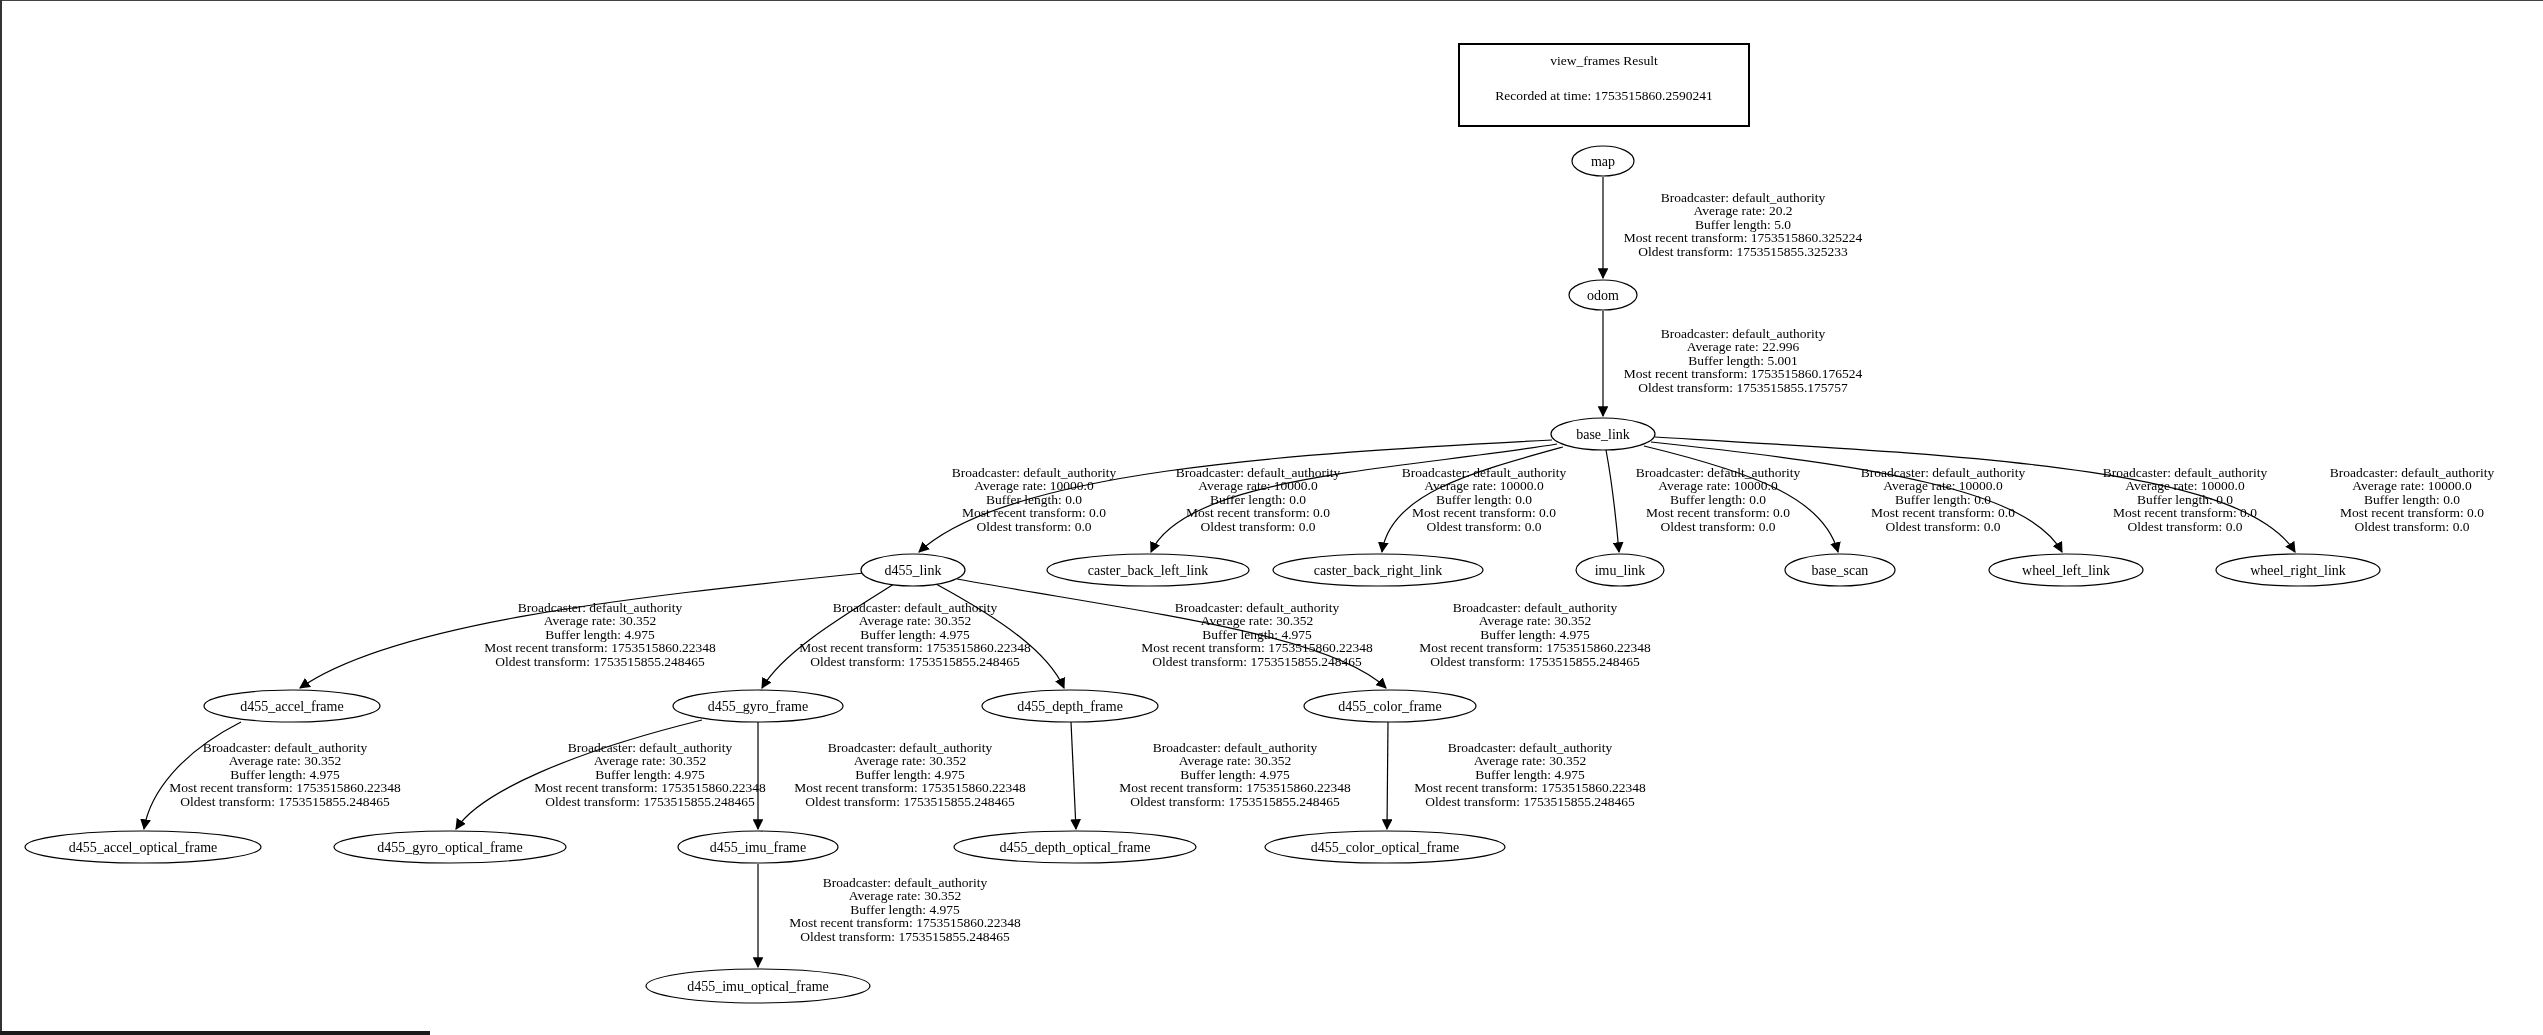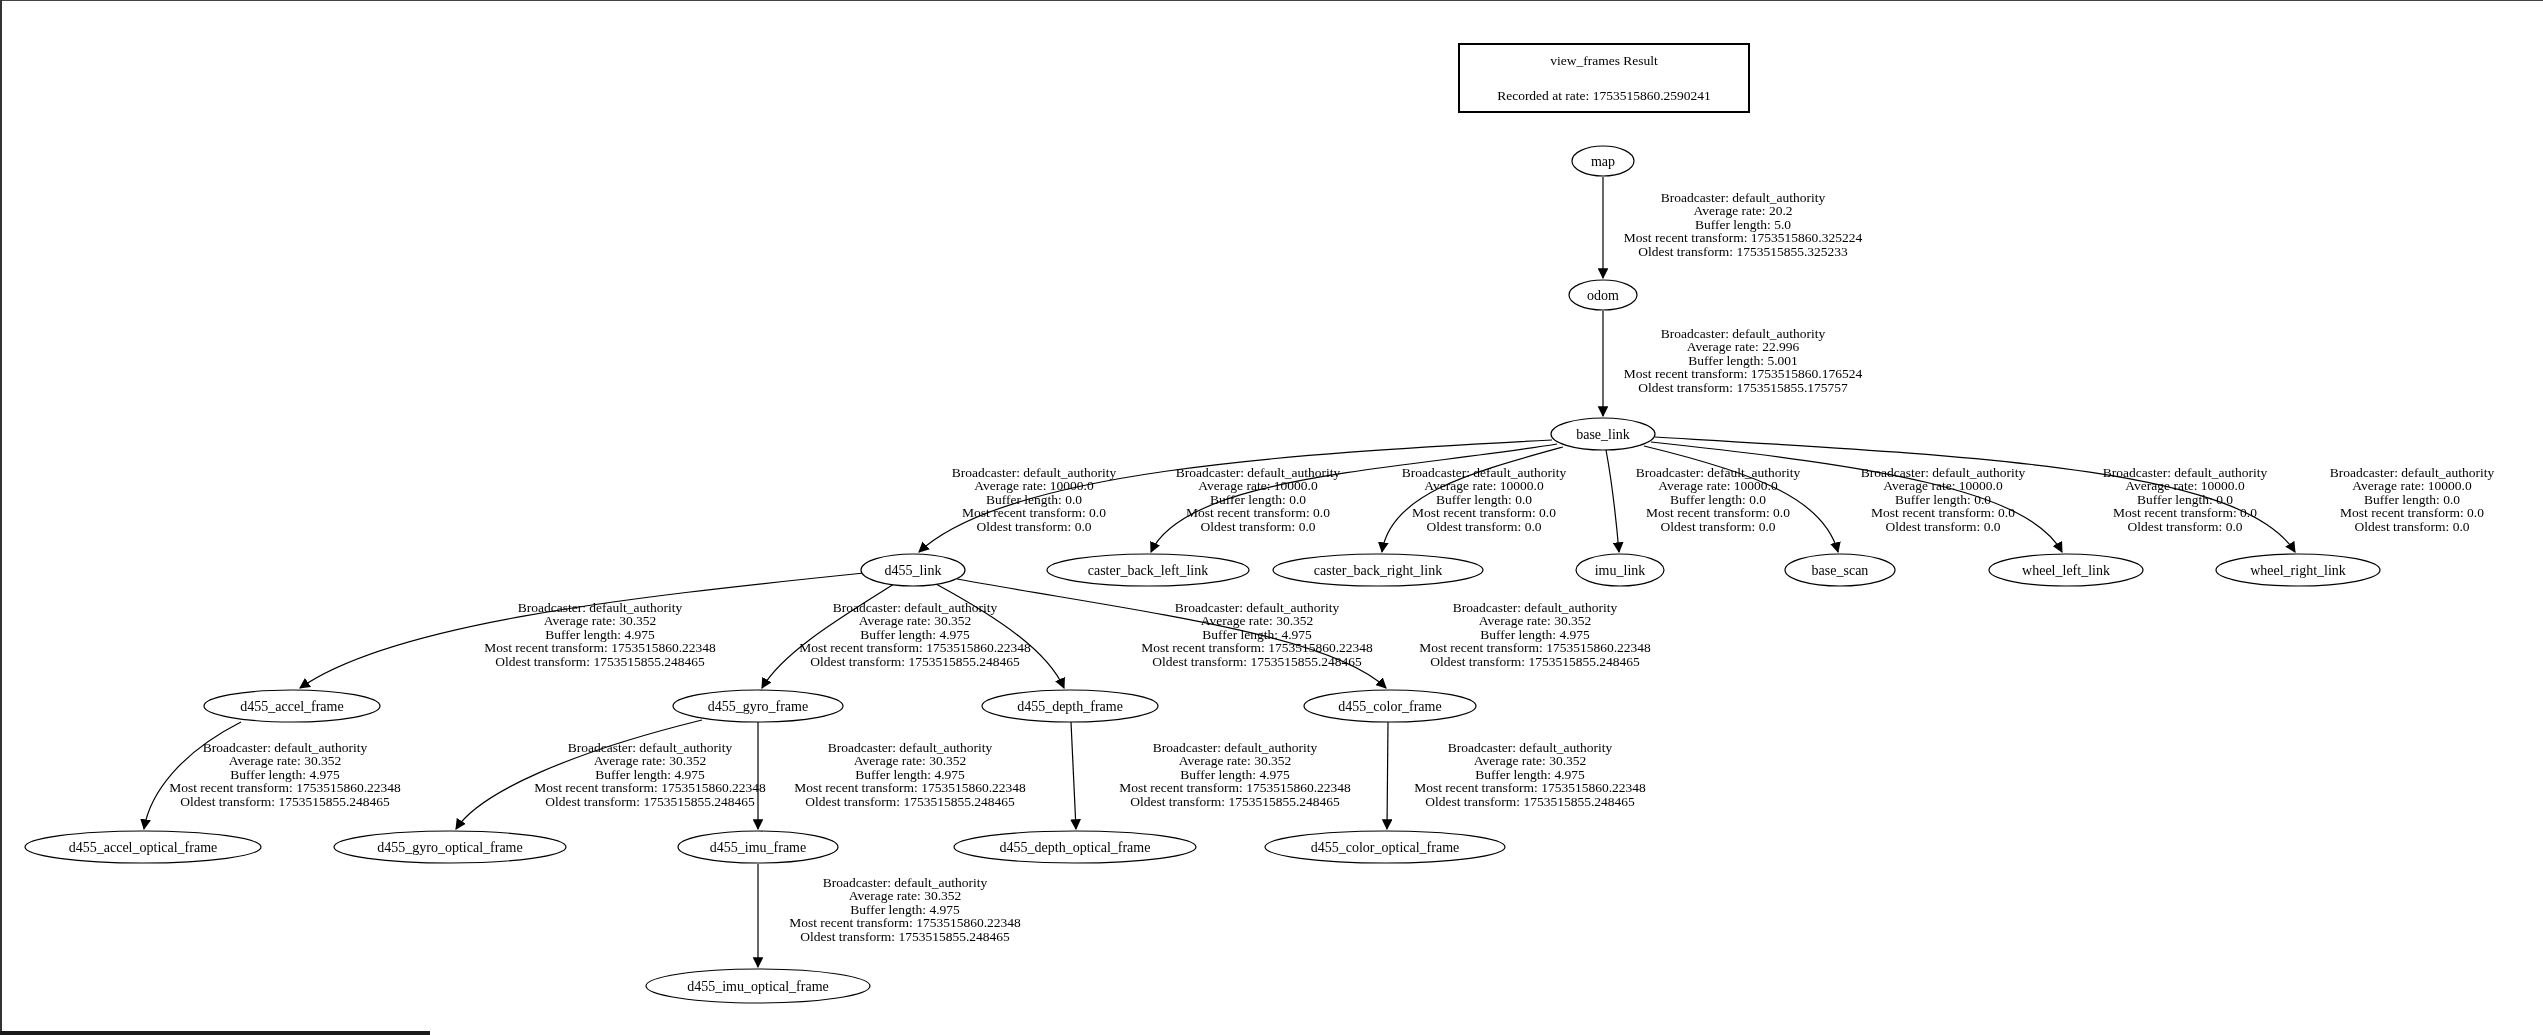--- a/index.html
+++ b/index.html
@@ -8,21 +8,21 @@
     background:#ffffff;
     position:relative;
     overflow:hidden;
     font-family:"Liberation Serif","DejaVu Serif",serif;
     color:#000;
   }
   .border-left{position:absolute;left:0;top:0;width:2px;height:1035px;background:#333;}
   .border-top{position:absolute;left:0;top:0;width:2543px;height:1px;background:#444;}
   .bottom-strip{position:absolute;left:0;bottom:0;width:430px;height:4px;background:#1a1a1a;}
   .title-box{
-    position:absolute;left:1458px;top:43px;width:292px;height:70px;
+    position:absolute;left:1458px;top:43px;width:292px;height:84px;
     border:2px solid #000;box-sizing:border-box;
     text-align:center;font-size:13.5px;line-height:14px;
   }
   .title-box .tb-title{margin-top:9px;}
   .title-box .tb-recorded{margin-top:21px;}
   #graph-svg{position:absolute;left:0;top:0;}
   .edge{fill:none;stroke:#000;stroke-width:1.2;}
   .node{fill:#ffffff;stroke:#000;stroke-width:1.2;}
   .node-label{font-family:"Liberation Serif","DejaVu Serif",serif;font-size:14px;text-anchor:middle;fill:#000;}
   .edge-label{font-family:"Liberation Serif","DejaVu Serif",serif;font-size:13.5px;text-anchor:middle;fill:#000;}
@@ -120,15 +120,15 @@
         <text x="1075" y="852" class="node-label">d455_depth_optical_frame</text>
         <ellipse cx="1385" cy="847" rx="120" ry="16" class="node"></ellipse>
         <text x="1385" y="852" class="node-label">d455_color_optical_frame</text>
         <ellipse cx="758" cy="986" rx="112" ry="17" class="node"></ellipse>
         <text x="758" y="991" class="node-label">d455_imu_optical_frame</text>
       </g>
   </svg>
 
   <div class="title-box">
     <div class="tb-title">view_frames Result</div>
-    <div class="tb-recorded">Recorded at rate: 1753515860.2590241</div>
+    <div class="tb-recorded">Recorded at time: 1753515860.2590241</div>
   </div>
 </div>
 
 </body></html>

